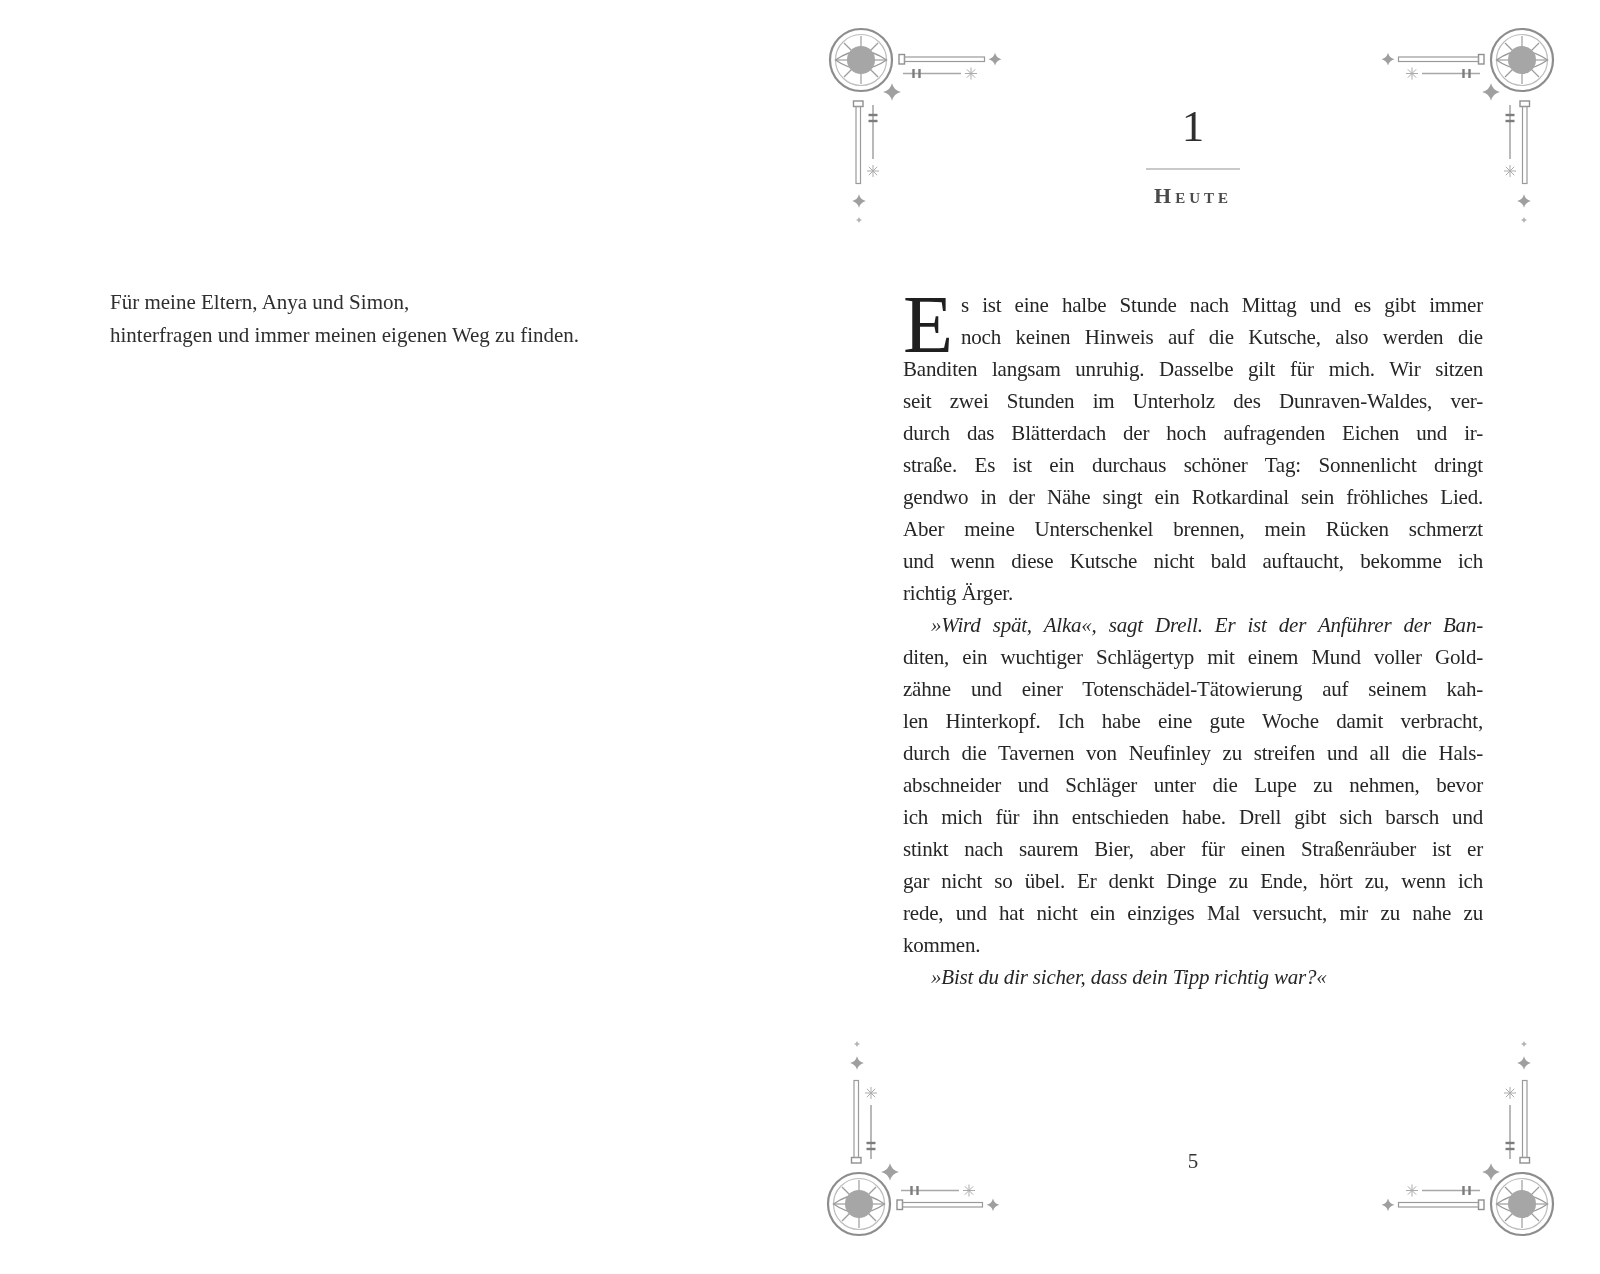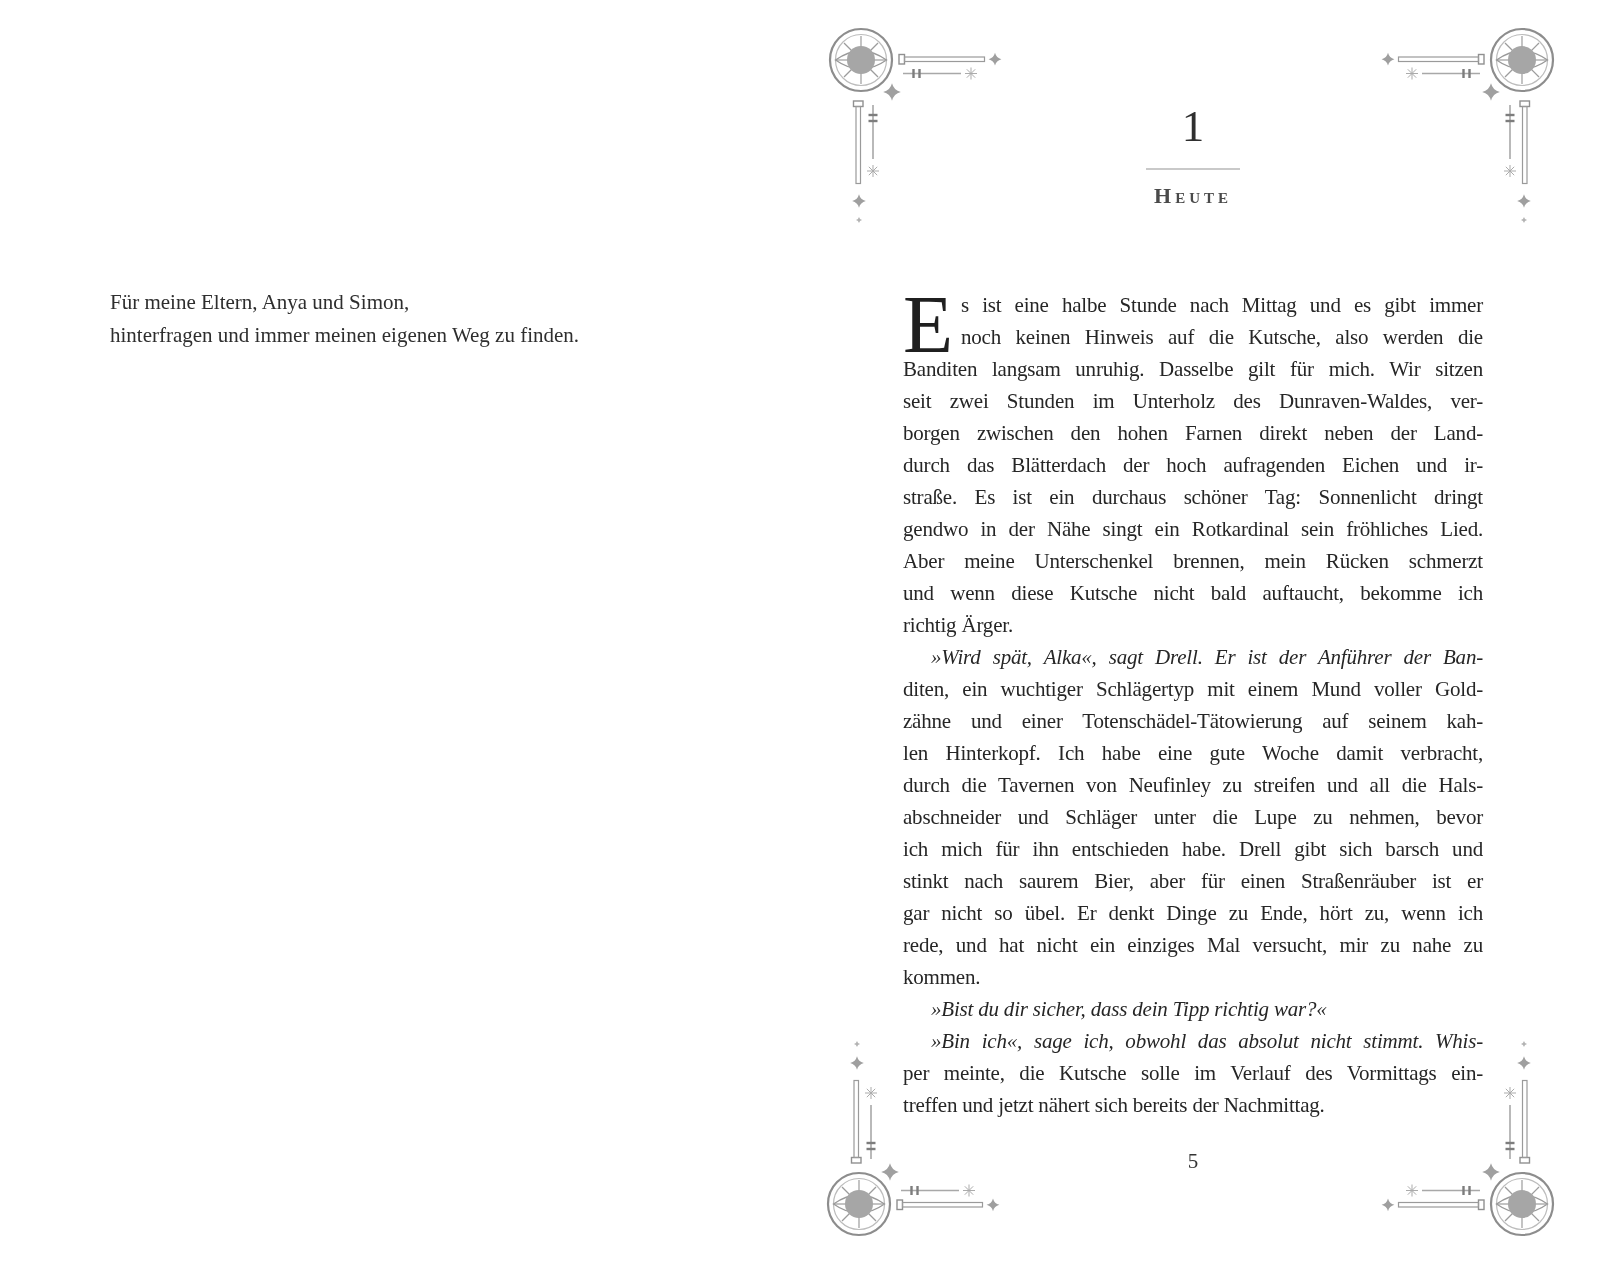--- a/index.html
+++ b/index.html
@@ -153,21 +153,20 @@
       <div class="chapter-title">Heute</div>
     </header>
 
     <div class="body-text" id="body-text">
         <div class="para">
           <span class="drop-cap">E</span>
           <div class="line dc-offset">s ist eine halbe Stunde nach Mittag und es gibt immer</div>
           <div class="line dc-offset">noch keinen Hinweis auf die Kutsche, also werden die</div>
           <div class="line">Banditen langsam unruhig. Dasselbe gilt für mich. Wir sitzen</div>
           <div class="line">seit zwei Stunden im Unterholz des Dunraven-Waldes, ver-</div>
-          <div class="line">borgen zwischen den hohen Farnen direkt neben der Land-</div>
           <div class="line">durch das Blätterdach der hoch aufragenden Eichen und ir-</div>
           <div class="line">straße. Es ist ein durchaus schöner Tag: Sonnenlicht dringt</div>
           <div class="line">gendwo in der Nähe singt ein Rotkardinal sein fröhliches Lied.</div>
           <div class="line">Aber meine Unterschenkel brennen, mein Rücken schmerzt</div>
           <div class="line">und wenn diese Kutsche nicht bald auftaucht, bekomme ich</div>
           <div class="line last">richtig Ärger.</div>
         </div>
         <div class="para">
           <div class="line indent">»Wird spät, Alka«, sagt Drell. Er ist der Anführer der Ban-</div>
           <div class="line">diten, ein wuchtiger Schlägertyp mit einem Mund voller Gold-</div>
@@ -177,23 +176,18 @@
           <div class="line">abschneider und Schläger unter die Lupe zu nehmen, bevor</div>
           <div class="line">ich mich für ihn entschieden habe. Drell gibt sich barsch und</div>
           <div class="line">stinkt nach saurem Bier, aber für einen Straßenräuber ist er</div>
           <div class="line">gar nicht so übel. Er denkt Dinge zu Ende, hört zu, wenn ich</div>
           <div class="line">rede, und hat nicht ein einziges Mal versucht, mir zu nahe zu</div>
           <div class="line last">kommen.</div>
         </div>
         <div class="para">
           <div class="line last indent">»Bist du dir sicher, dass dein Tipp richtig war?«</div>
         </div>
-        <div class="para">
-          <div class="line indent">»Bin ich«, sage ich, obwohl das absolut nicht stimmt. Whis-</div>
-          <div class="line">per meinte, die Kutsche solle im Verlauf des Vormittags ein-</div>
-          <div class="line last">treffen und jetzt nähert sich bereits der Nachmittag.</div>
-        </div>
       </div>
 
     <div class="page-number">5</div>
 
   </section>
 </div>
 
 </body></html>

